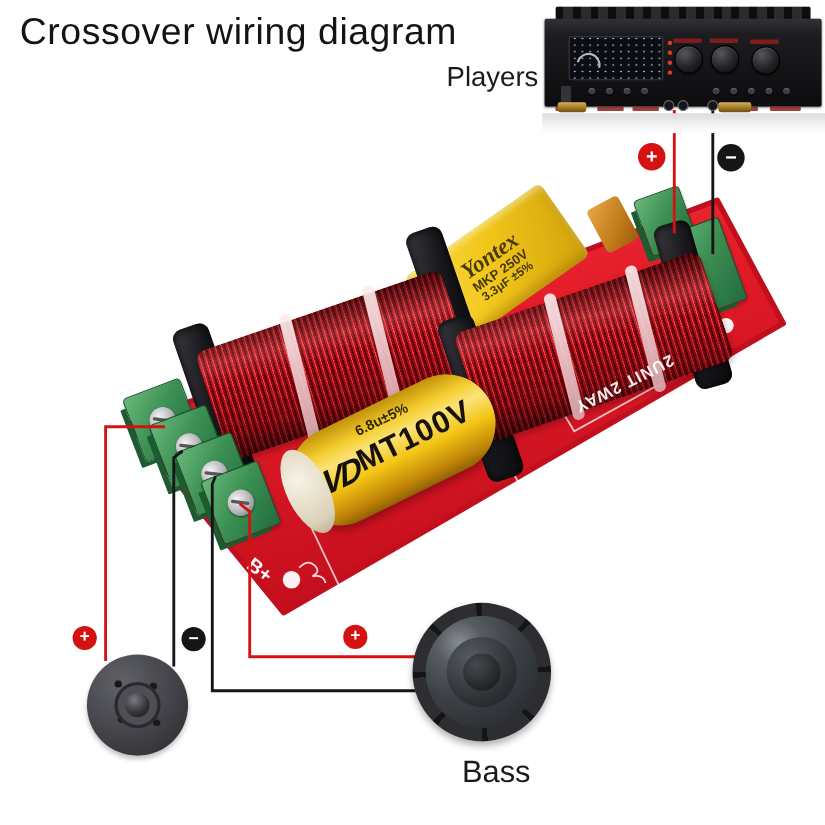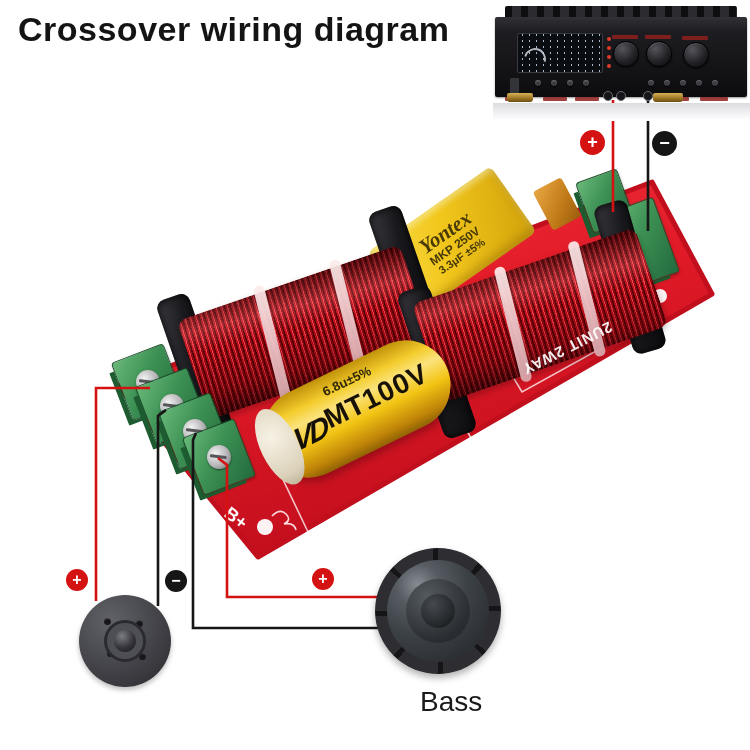--- a/index.html
+++ b/index.html
@@ -1,20 +1,20 @@
 <!DOCTYPE html>
 <html style="--wire_red: #d41212; --wire_black: #161616; --board_red: #e31b28; --terminal_green: #3d9154; --capacitor_yellow: #f2c71c; --coil_red: #b50d18;"><head>
 <meta charset="utf-8">
 <style>
   html,body{margin:0;padding:0;background:#fff;}
   #stage{position:relative;width:750px;height:750px;background:#ffffff;overflow:hidden;
          font-family:"Liberation Sans", sans-serif;color:#151515;}
   .abs{position:absolute;}
   
-  .title{left:18px;top:10px;font-size:34px;font-weight:700;letter-spacing:.5px;color:#141414;}
+  .title{left:18px;top:10px;font-size:34px;font-weight:400;letter-spacing:.5px;color:#141414;}
   .players-label{left:406px;top:56px;font-size:25px;color:#1a1a1a;white-space:nowrap;}
   .speaker-label{font-size:27px;color:#1a1a1a;white-space:nowrap;}
   .tweeter-label{left:88px;top:689px;}
   .bass-label{left:420px;top:686px;font-size:28px;}
   
   .amp{left:495px;top:6px;width:252px;height:100px;z-index:9;}
   .amp-top{position:absolute;left:10px;top:0;width:232px;height:12px;background:#242428;
            border-radius:2px 2px 0 0;
            background-image:repeating-linear-gradient(90deg,#0e0e10 0 7px,#2c2c30 7px 16px);}
   .amp-body{position:absolute;left:0;top:11px;width:252px;height:80px;border-radius:2px;
@@ -247,20 +247,21 @@
       <div class="amp-redtag" style="left:10px;top:80px;width:20px;"></div>
       <div class="amp-redtag" style="left:48px;top:80px;width:24px;"></div>
       <div class="amp-redtag" style="left:80px;top:80px;width:24px;"></div>
       <div class="amp-redtag" style="left:170px;top:80px;width:24px;"></div>
       <div class="amp-redtag" style="left:205px;top:80px;width:28px;"></div>
       <div class="amp-foot" style="left:12px;top:76px;width:26px;"></div>
       <div class="amp-foot" style="left:158px;top:76px;width:30px;"></div>
     </div>
   </div>
   <div class="abs amp-platform"></div>
+  <div class="abs players-label">Players</div>
 
   <div class="badge badge-red b-24" style="left:580px;top:130px;">
       <span>+</span>
     </div>
   <div class="badge badge-black b-24" style="left:652px;top:131px;">
       <span>−</span>
     </div>
   <div class="badge badge-red b-22" style="left:66px;top:569px;">
       <span>+</span>
     </div>

